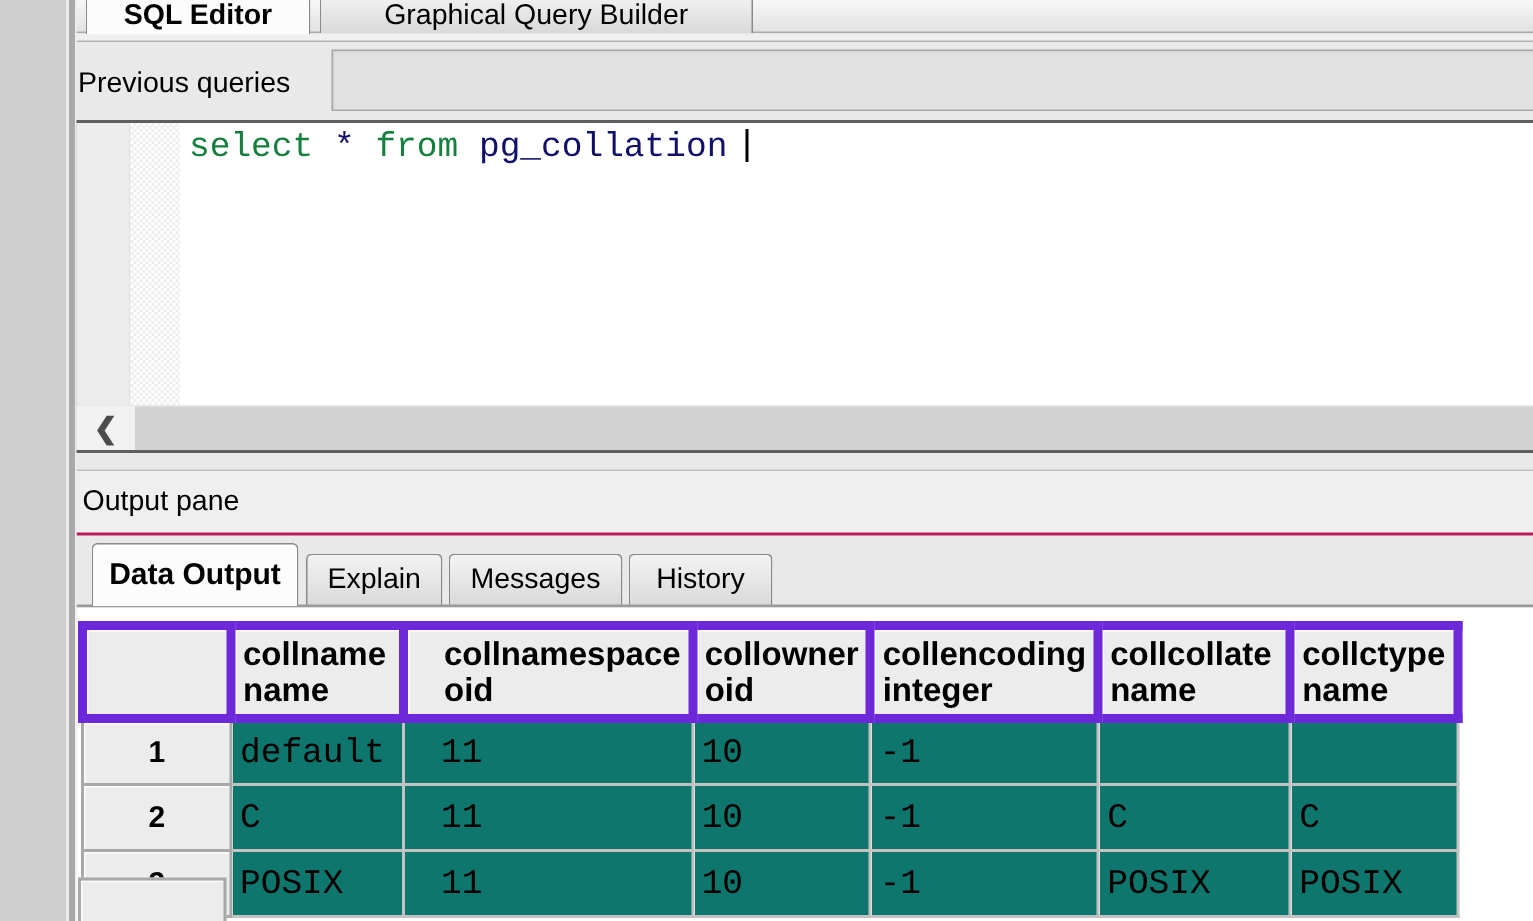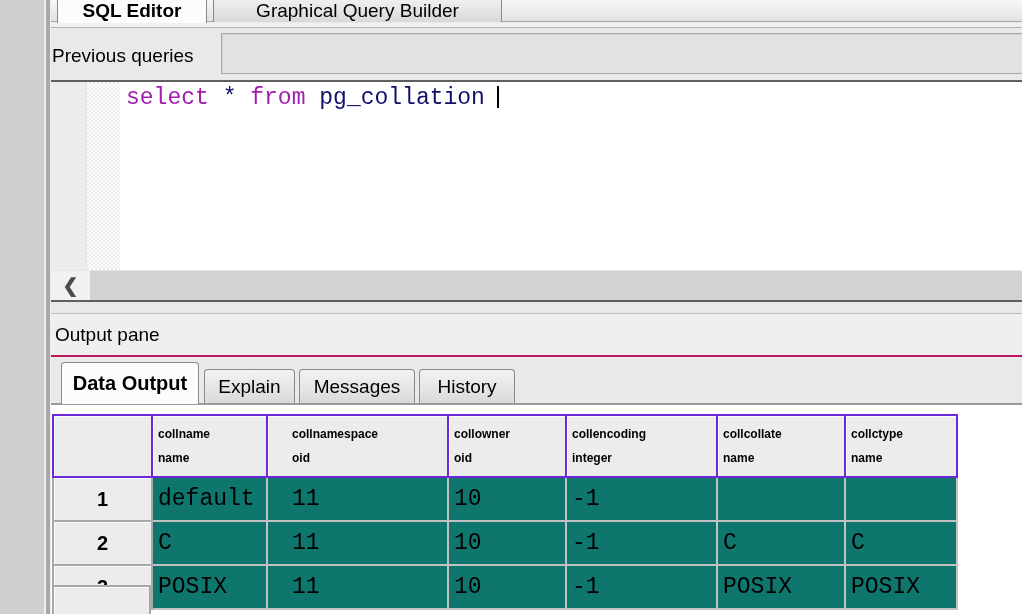--- a/index.html
+++ b/index.html
@@ -33,21 +33,21 @@
     border:2px solid #5f5f5f; background:#fff; display:flex; flex-direction:column; }
   .editor-body { flex:1; display:flex; overflow:hidden; }
   .gutter { width:36px; background:#ececec; border-right:1px solid #e2e2e2; }
   .foldmargin { width:33px; background-color:#ffffff;
     background-image:
       linear-gradient(45deg,#ececec 25%,transparent 25%,transparent 75%,#ececec 75%),
       linear-gradient(45deg,#ececec 25%,transparent 25%,transparent 75%,#ececec 75%);
     background-position:0 0,2px 2px; background-size:4px 4px; }
   .code { flex:1; padding:3px 4px 0 6px; font-family:"Liberation Mono", monospace;
     font-size:23px; line-height:27px; white-space:pre; }
-  .tok-kw { color:#a21caf; }
+  .tok-kw { color:#15803d; }
   .tok-id { color:#10106a; }
   .caret { display:inline-block; width:2px; height:22px; background:#000; vertical-align:-4px; margin-left:12px; }
   .hscroll { height:30px; display:flex; border-top:1px solid #e6e6e6; }
   .hscroll .btn { width:39px; background:#f1f1f1; display:flex; align-items:center; justify-content:center;
     color:#4c4c4c; font-size:19px; font-weight:bold; }
   .hscroll .track { flex:1; background:#d2d2d2; }
 
   
   .output-bar { position:absolute; left:7px; right:0; top:313px; height:44px;
     background:#efefef; border-top:1px solid #bdbdbd; border-bottom:2px solid #be185d;
@@ -58,22 +58,22 @@
   .nb-underline { position:absolute; left:7px; right:0; top:403px; height:2px; background:#9a9a9a; }
   #tab-dataoutput { left:10px;  top:4px;  width:138px; height:42px; z-index:3; font-size:20px; }
   #tab-explain    { left:153px; top:11px; width:91px;  height:35px; }
   #tab-messages   { left:248px; top:11px; width:116px; height:35px; }
   #tab-history    { left:368px; top:11px; width:96px;  height:35px; }
   .out-content { position:absolute; left:7px; right:0; top:405px; height:209px; background:#ffffff; }
 
   
   .grid { position:absolute; left:1px; top:9px; border-collapse:collapse; table-layout:fixed; }
   .grid td { overflow:hidden; }
-  .hdr { background:#ececec; border:2px solid #6d28d9; box-shadow:inset 1px 1px 0 #fdfdfd;
-    font-weight:bold; font-size:12px; line-height:24px; vertical-align:middle; padding:2px 5px; height:62px; }
+  .hdr { background:#ececec; border:6px solid #6d28d9; box-shadow:inset 1px 1px 0 #fdfdfd;
+    font-weight:bold; font-size:22px; line-height:24px; vertical-align:middle; padding:2px 5px; height:62px; }
   .rowlbl { background:#ececec; border:2px solid #a8a8a8; box-shadow:inset 1px 1px 0 #fdfdfd;
     font-weight:bold; font-size:20px; text-align:center; height:33px; }
   .cell { background:#0f766e; border:2px solid #c2c2c2; font-family:"Liberation Mono", monospace;
     font-size:23px; height:44px; padding:0 5px; }
   .cell.num { }
   .gutter-stub { position:absolute; left:1px; top:180px; width:99px; height:40px;
     background:#ececec; border:2px solid #a8a8a8; box-shadow:inset 1px 1px 0 #fdfdfd; }
   .c0{width:99px;} .c1{width:115px;} .c2{width:181px;padding-left:24px;} .c3{width:118px;}
   .c4{width:151px;} .c5{width:128px;} .c6{width:112px;}
 </style>

